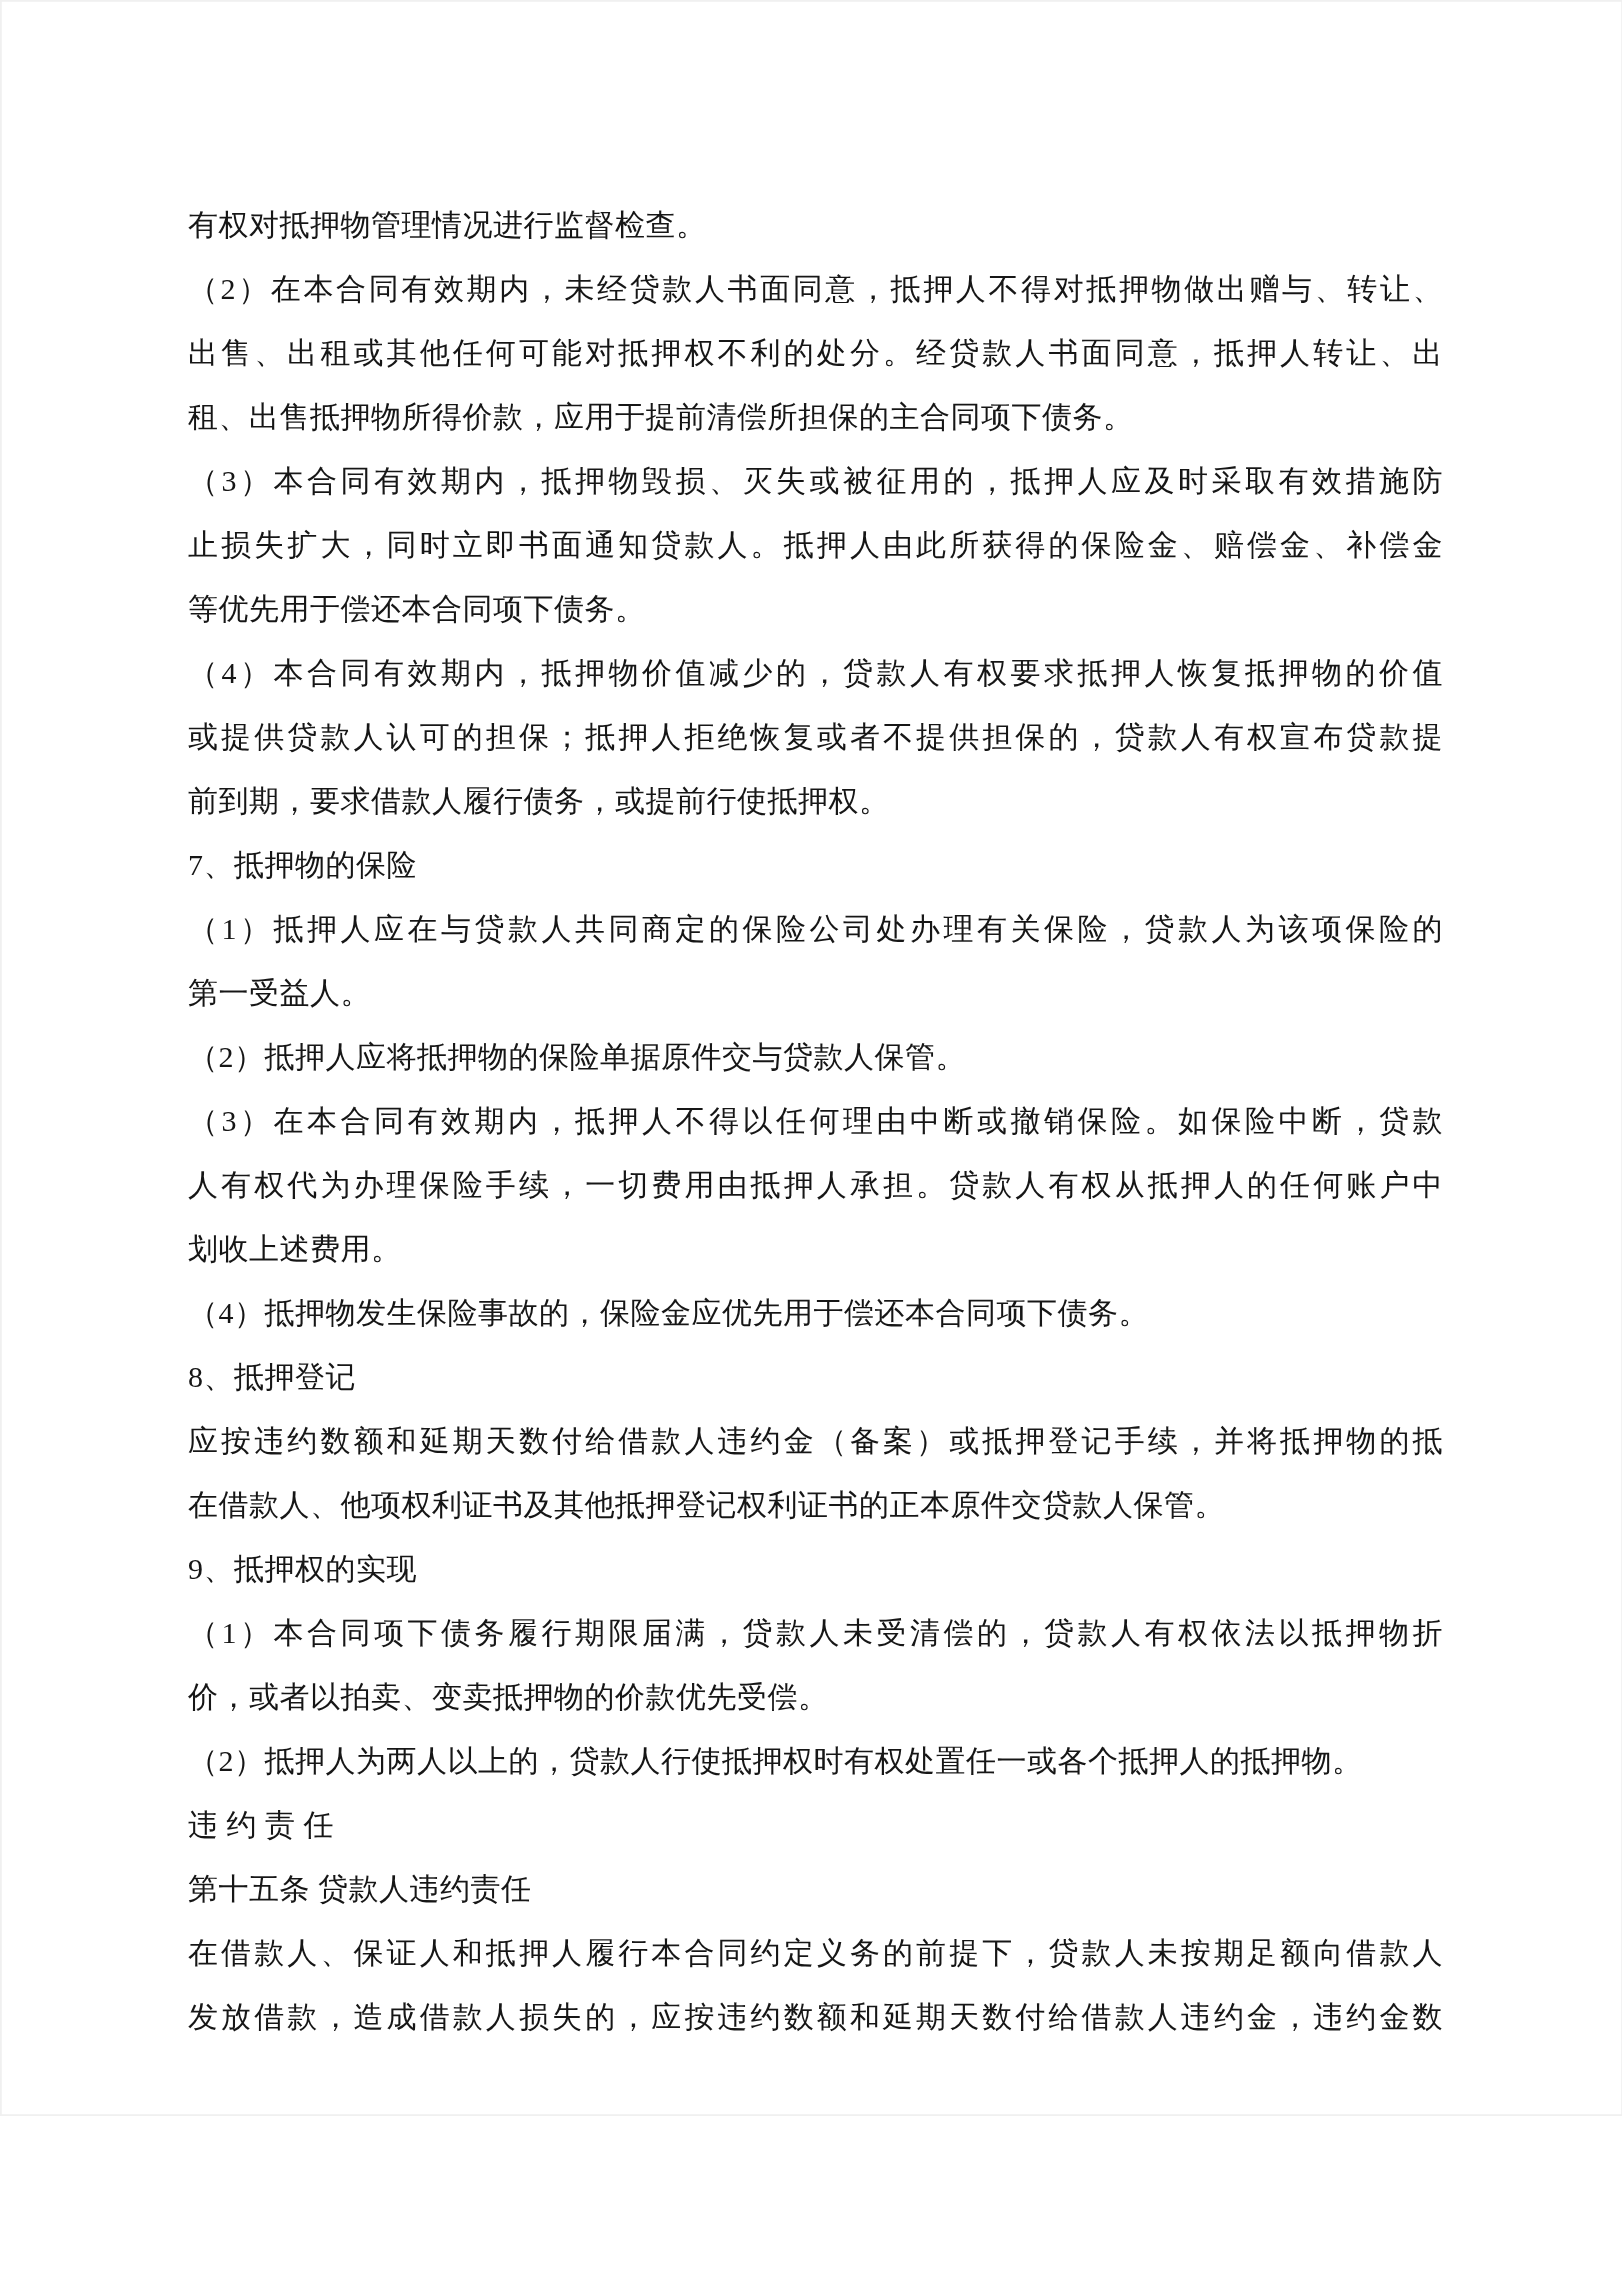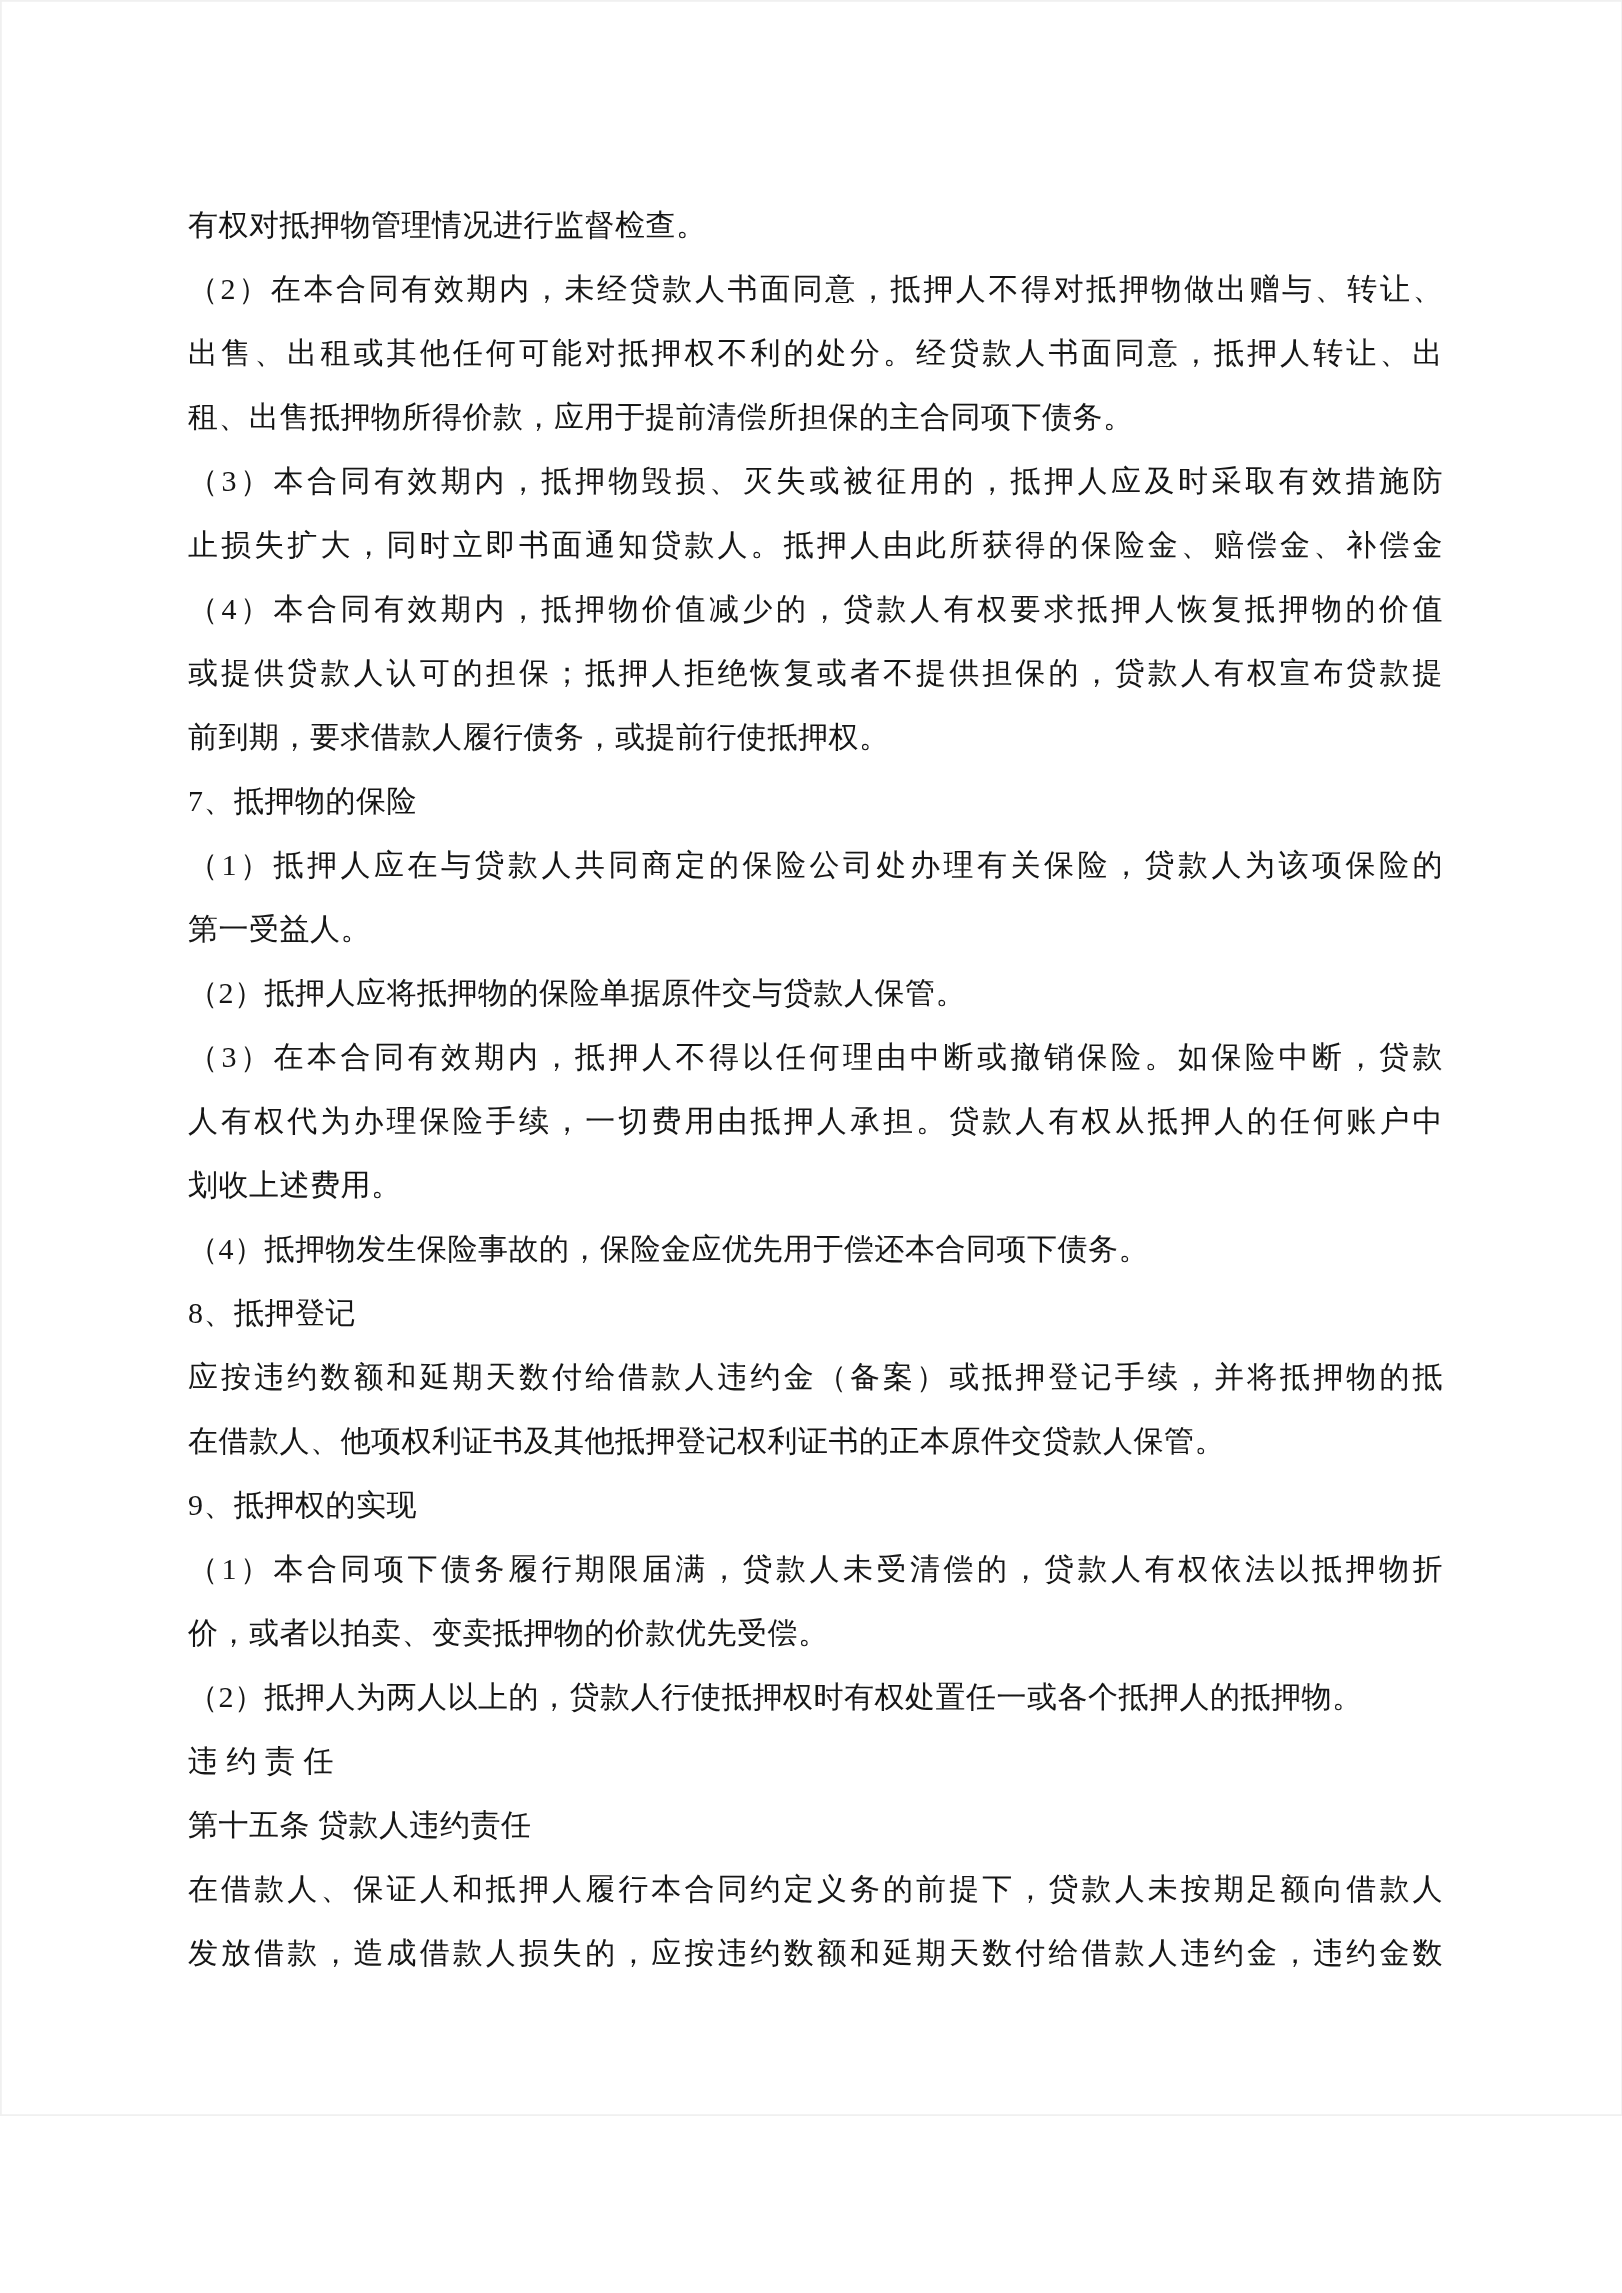--- a/index.html
+++ b/index.html
@@ -54,20 +54,21 @@
 <body>
 
 <div class="page">
   <div class="content">
     <div class="ln">有权对抵押物管理情况进行监督检查。</div>
     <div class="ln j">（2）在本合同有效期内，未经贷款人书面同意，抵押人不得对抵押物做出赠与、转让、</div>
     <div class="ln j">出售、出租或其他任何可能对抵押权不利的处分。经贷款人书面同意，抵押人转让、出</div>
     <div class="ln">租、出售抵押物所得价款，应用于提前清偿所担保的主合同项下债务。</div>
     <div class="ln j">（3）本合同有效期内，抵押物毁损、灭失或被征用的，抵押人应及时采取有效措施防</div>
     <div class="ln j">止损失扩大，同时立即书面通知贷款人。抵押人由此所获得的保险金、赔偿金、补偿金</div>
+    <div class="ln">等优先用于偿还本合同项下债务。</div>
     <div class="ln j">（4）本合同有效期内，抵押物价值减少的，贷款人有权要求抵押人恢复抵押物的价值</div>
     <div class="ln j">或提供贷款人认可的担保；抵押人拒绝恢复或者不提供担保的，贷款人有权宣布贷款提</div>
     <div class="ln">前到期，要求借款人履行债务，或提前行使抵押权。</div>
     <div class="ln">7、抵押物的保险</div>
     <div class="ln j">（1）抵押人应在与贷款人共同商定的保险公司处办理有关保险，贷款人为该项保险的</div>
     <div class="ln">第一受益人。</div>
     <div class="ln">（2）抵押人应将抵押物的保险单据原件交与贷款人保管。</div>
     <div class="ln j">（3）在本合同有效期内，抵押人不得以任何理由中断或撤销保险。如保险中断，贷款</div>
     <div class="ln j">人有权代为办理保险手续，一切费用由抵押人承担。贷款人有权从抵押人的任何账户中</div>
     <div class="ln">划收上述费用。</div>

